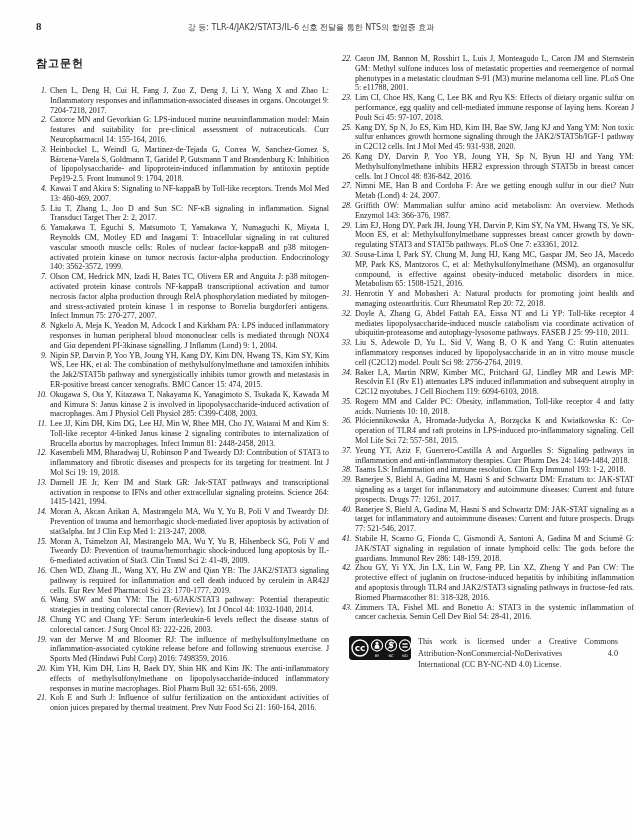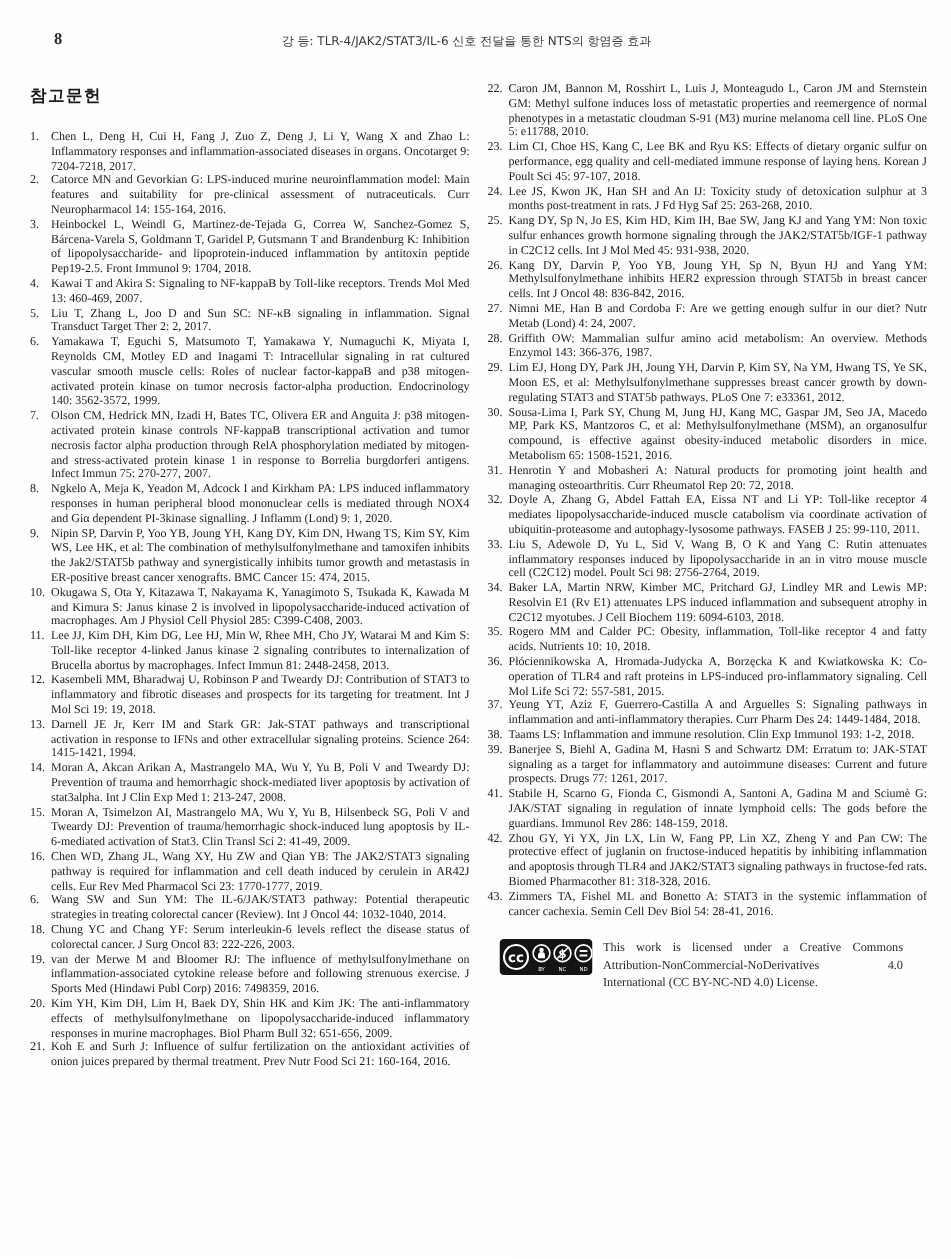--- a/index.html
+++ b/index.html
@@ -26,21 +26,21 @@
     font-family: "Liberation Serif", serif;
   }
   .running-title {
     position: absolute; left: 0; right: 12px; top: 2px;
     text-align: center;
     font-size: 8px; color: #3a3a3a;
     font-family: "DejaVu Sans", "Liberation Sans", sans-serif;
   }
   .content {
     position: absolute;
-    left: 20px; top: 52px;
+    left: 36px; top: 52px;
     width: 597px;
     display: flex;
     gap: 12px;
   }
   .col { width: 293px; flex: 0 0 293px; }
   .col-right { margin-top: 2px; }
   .refs-heading {
     font-family: "DejaVu Sans", "Liberation Sans", sans-serif;
     font-weight: bold;
     font-size: 11px;
@@ -53,24 +53,25 @@
     font-size: 8px;
     line-height: 9.8px;
     text-align: justify;
     padding-left: 14px;
     color: #222;
   }
   .ref .num {
     display: inline-block;
     width: 14px;
     margin-left: -14px;
-    text-align: left;
+    text-align: right;
     padding-right: 3px;
     box-sizing: border-box;
     white-space: nowrap;
+    font-style: italic;
   }
   .license {
     display: flex;
     gap: 7px;
     margin-top: 14px;
     align-items: flex-start;
     padding-left: 8px;
   }
   .cc-badge { flex: 0 0 auto; }
   .license-text {
@@ -106,21 +107,21 @@
           <div class="ref"><span class="num">3.</span><span class="txt">Heinbockel L, Weindl G, Martinez-de-Tejada G, Correa W, Sanchez-Gomez S, Bárcena-Varela S, Goldmann T, Garidel P, Gutsmann T and Brandenburg K: Inhibition of lipopolysaccharide- and lipoprotein-induced inflammation by antitoxin peptide Pep19-2.5. Front Immunol 9: 1704, 2018.</span></div>
 
           <div class="ref"><span class="num">4.</span><span class="txt">Kawai T and Akira S: Signaling to NF-kappaB by Toll-like receptors. Trends Mol Med 13: 460-469, 2007.</span></div>
 
           <div class="ref"><span class="num">5.</span><span class="txt">Liu T, Zhang L, Joo D and Sun SC: NF-κB signaling in inflammation. Signal Transduct Target Ther 2: 2, 2017.</span></div>
 
           <div class="ref"><span class="num">6.</span><span class="txt">Yamakawa T, Eguchi S, Matsumoto T, Yamakawa Y, Numaguchi K, Miyata I, Reynolds CM, Motley ED and Inagami T: Intracellular signaling in rat cultured vascular smooth muscle cells: Roles of nuclear factor-kappaB and p38 mitogen-activated protein kinase on tumor necrosis factor-alpha production. Endocrinology 140: 3562-3572, 1999.</span></div>
 
           <div class="ref"><span class="num">7.</span><span class="txt">Olson CM, Hedrick MN, Izadi H, Bates TC, Olivera ER and Anguita J: p38 mitogen-activated protein kinase controls NF-kappaB transcriptional activation and tumor necrosis factor alpha production through RelA phosphorylation mediated by mitogen- and stress-activated protein kinase 1 in response to Borrelia burgdorferi antigens. Infect Immun 75: 270-277, 2007.</span></div>
 
-          <div class="ref"><span class="num">8.</span><span class="txt">Ngkelo A, Meja K, Yeadon M, Adcock I and Kirkham PA: LPS induced inflammatory responses in human peripheral blood mononuclear cells is mediated through NOX4 and Giα dependent PI-3kinase signalling. J Inflamm (Lond) 9: 1, 2020.</span></div>
+          <div class="ref"><span class="num">8.</span><span class="txt">Ngkelo A, Meja K, Yeadon M, Adcock I and Kirkham PA: LPS induced inflammatory responses in human peripheral blood mononuclear cells is mediated through NOX4 and Giα dependent PI-3kinase signalling. J Inflamm (Lond) 9: 1, 2004.</span></div>
 
           <div class="ref"><span class="num">9.</span><span class="txt">Nipin SP, Darvin P, Yoo YB, Joung YH, Kang DY, Kim DN, Hwang TS, Kim SY, Kim WS, Lee HK, et al: The combination of methylsulfonylmethane and tamoxifen inhibits the Jak2/STAT5b pathway and synergistically inhibits tumor growth and metastasis in ER-positive breast cancer xenografts. BMC Cancer 15: 474, 2015.</span></div>
 
           <div class="ref"><span class="num">10.</span><span class="txt">Okugawa S, Ota Y, Kitazawa T, Nakayama K, Yanagimoto S, Tsukada K, Kawada M and Kimura S: Janus kinase 2 is involved in lipopolysaccharide-induced activation of macrophages. Am J Physiol Cell Physiol 285: C399-C408, 2003.</span></div>
 
           <div class="ref"><span class="num">11.</span><span class="txt">Lee JJ, Kim DH, Kim DG, Lee HJ, Min W, Rhee MH, Cho JY, Watarai M and Kim S: Toll-like receptor 4-linked Janus kinase 2 signaling contributes to internalization of Brucella abortus by macrophages. Infect Immun 81: 2448-2458, 2013.</span></div>
 
           <div class="ref"><span class="num">12.</span><span class="txt">Kasembeli MM, Bharadwaj U, Robinson P and Tweardy DJ: Contribution of STAT3 to inflammatory and fibrotic diseases and prospects for its targeting for treatment. Int J Mol Sci 19: 19, 2018.</span></div>
 
           <div class="ref"><span class="num">13.</span><span class="txt">Darnell JE Jr, Kerr IM and Stark GR: Jak-STAT pathways and transcriptional activation in response to IFNs and other extracellular signaling proteins. Science 264: 1415-1421, 1994.</span></div>
@@ -139,25 +140,24 @@
 
           <div class="ref"><span class="num">20.</span><span class="txt">Kim YH, Kim DH, Lim H, Baek DY, Shin HK and Kim JK: The anti-inflammatory effects of methylsulfonylmethane on lipopolysaccharide-induced inflammatory responses in murine macrophages. Biol Pharm Bull 32: 651-656, 2009.</span></div>
 
           <div class="ref"><span class="num">21.</span><span class="txt">Koh E and Surh J: Influence of sulfur fertilization on the antioxidant activities of onion juices prepared by thermal treatment. Prev Nutr Food Sci 21: 160-164, 2016.</span></div>
         </div>
     </div>
 
     <div class="col col-right">
       <div class="ref-list">
 
-          <div class="ref"><span class="num">22.</span><span class="txt">Caron JM, Bannon M, Rosshirt L, Luis J, Monteagudo L, Caron JM and Sternstein GM: Methyl sulfone induces loss of metastatic properties and reemergence of normal phenotypes in a metastatic cloudman S-91 (M3) murine melanoma cell line. PLoS One 5: e11788, 2010.</span></div>
+          <div class="ref"><span class="num">22.</span><span class="txt">Caron JM, Bannon M, Rosshirt L, Luis J, Monteagudo L, Caron JM and Sternstein GM: Methyl sulfone induces loss of metastatic properties and reemergence of normal phenotypes in a metastatic cloudman S-91 (M3) murine melanoma cell line. PLoS One 5: e11788, 2001.</span></div>
 
           <div class="ref"><span class="num">23.</span><span class="txt">Lim CI, Choe HS, Kang C, Lee BK and Ryu KS: Effects of dietary organic sulfur on performance, egg quality and cell-mediated immune response of laying hens. Korean J Poult Sci 45: 97-107, 2018.</span></div>
 
-          <div class="ref"><span class="num">24.</span><span class="txt">Lee JS, Kwon JK, Han SH and An IJ: Toxicity study of detoxication sulphur at 3 months post-treatment in rats. J Fd Hyg Saf 25: 263-268, 2010.</span></div>
 
           <div class="ref"><span class="num">25.</span><span class="txt">Kang DY, Sp N, Jo ES, Kim HD, Kim IH, Bae SW, Jang KJ and Yang YM: Non toxic sulfur enhances growth hormone signaling through the JAK2/STAT5b/IGF-1 pathway in C2C12 cells. Int J Mol Med 45: 931-938, 2020.</span></div>
 
           <div class="ref"><span class="num">26.</span><span class="txt">Kang DY, Darvin P, Yoo YB, Joung YH, Sp N, Byun HJ and Yang YM: Methylsulfonylmethane inhibits HER2 expression through STAT5b in breast cancer cells. Int J Oncol 48: 836-842, 2016.</span></div>
 
           <div class="ref"><span class="num">27.</span><span class="txt">Nimni ME, Han B and Cordoba F: Are we getting enough sulfur in our diet? Nutr Metab (Lond) 4: 24, 2007.</span></div>
 
           <div class="ref"><span class="num">28.</span><span class="txt">Griffith OW: Mammalian sulfur amino acid metabolism: An overview. Methods Enzymol 143: 366-376, 1987.</span></div>
 
           <div class="ref"><span class="num">29.</span><span class="txt">Lim EJ, Hong DY, Park JH, Joung YH, Darvin P, Kim SY, Na YM, Hwang TS, Ye SK, Moon ES, et al: Methylsulfonylmethane suppresses breast cancer growth by down-regulating STAT3 and STAT5b pathways. PLoS One 7: e33361, 2012.</span></div>
@@ -175,20 +175,21 @@
           <div class="ref"><span class="num">35.</span><span class="txt">Rogero MM and Calder PC: Obesity, inflammation, Toll-like receptor 4 and fatty acids. Nutrients 10: 10, 2018.</span></div>
 
           <div class="ref"><span class="num">36.</span><span class="txt">Płóciennikowska A, Hromada-Judycka A, Borzęcka K and Kwiatkowska K: Co-operation of TLR4 and raft proteins in LPS-induced pro-inflammatory signaling. Cell Mol Life Sci 72: 557-581, 2015.</span></div>
 
           <div class="ref"><span class="num">37.</span><span class="txt">Yeung YT, Aziz F, Guerrero-Castilla A and Arguelles S: Signaling pathways in inflammation and anti-inflammatory therapies. Curr Pharm Des 24: 1449-1484, 2018.</span></div>
 
           <div class="ref"><span class="num">38.</span><span class="txt">Taams LS: Inflammation and immune resolution. Clin Exp Immunol 193: 1-2, 2018.</span></div>
 
           <div class="ref"><span class="num">39.</span><span class="txt">Banerjee S, Biehl A, Gadina M, Hasni S and Schwartz DM: Erratum to: JAK-STAT signaling as a target for inflammatory and autoimmune diseases: Current and future prospects. Drugs 77: 1261, 2017.</span></div>
 
+          <div class="ref"><span class="num">40.</span><span class="txt">Banerjee S, Biehl A, Gadina M, Hasni S and Schwartz DM: JAK-STAT signaling as a target for inflammatory and autoimmune diseases: Current and future prospects. Drugs 77: 521-546, 2017.</span></div>
 
           <div class="ref"><span class="num">41.</span><span class="txt">Stabile H, Scarno G, Fionda C, Gismondi A, Santoni A, Gadina M and Sciumè G: JAK/STAT signaling in regulation of innate lymphoid cells: The gods before the guardians. Immunol Rev 286: 148-159, 2018.</span></div>
 
           <div class="ref"><span class="num">42.</span><span class="txt">Zhou GY, Yi YX, Jin LX, Lin W, Fang PP, Lin XZ, Zheng Y and Pan CW: The protective effect of juglanin on fructose-induced hepatitis by inhibiting inflammation and apoptosis through TLR4 and JAK2/STAT3 signaling pathways in fructose-fed rats. Biomed Pharmacother 81: 318-328, 2016.</span></div>
 
           <div class="ref"><span class="num">43.</span><span class="txt">Zimmers TA, Fishel ML and Bonetto A: STAT3 in the systemic inflammation of cancer cachexia. Semin Cell Dev Biol 54: 28-41, 2016.</span></div>
         </div>
 
       <div class="license">
         <span class="cc-badge">

